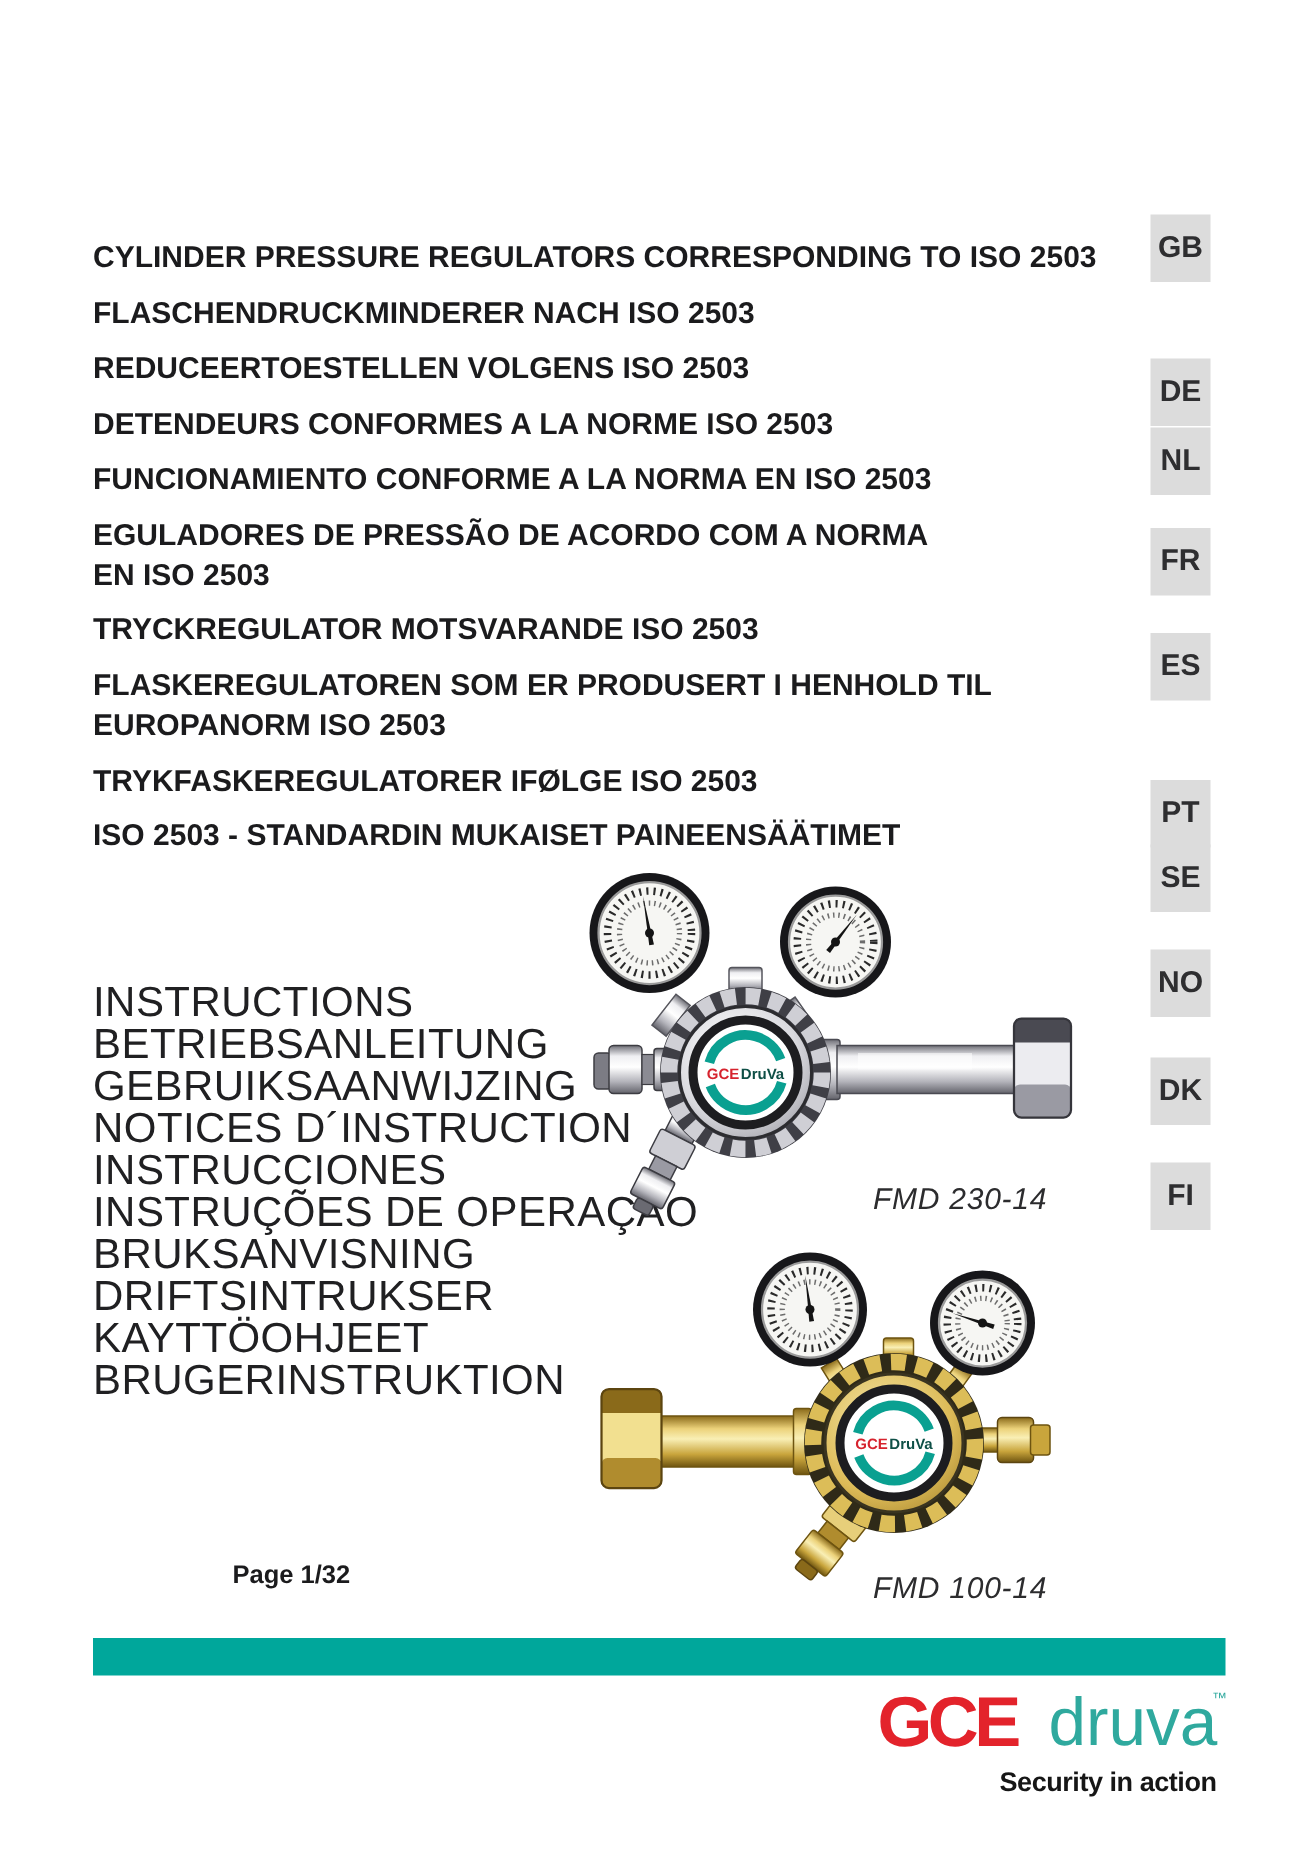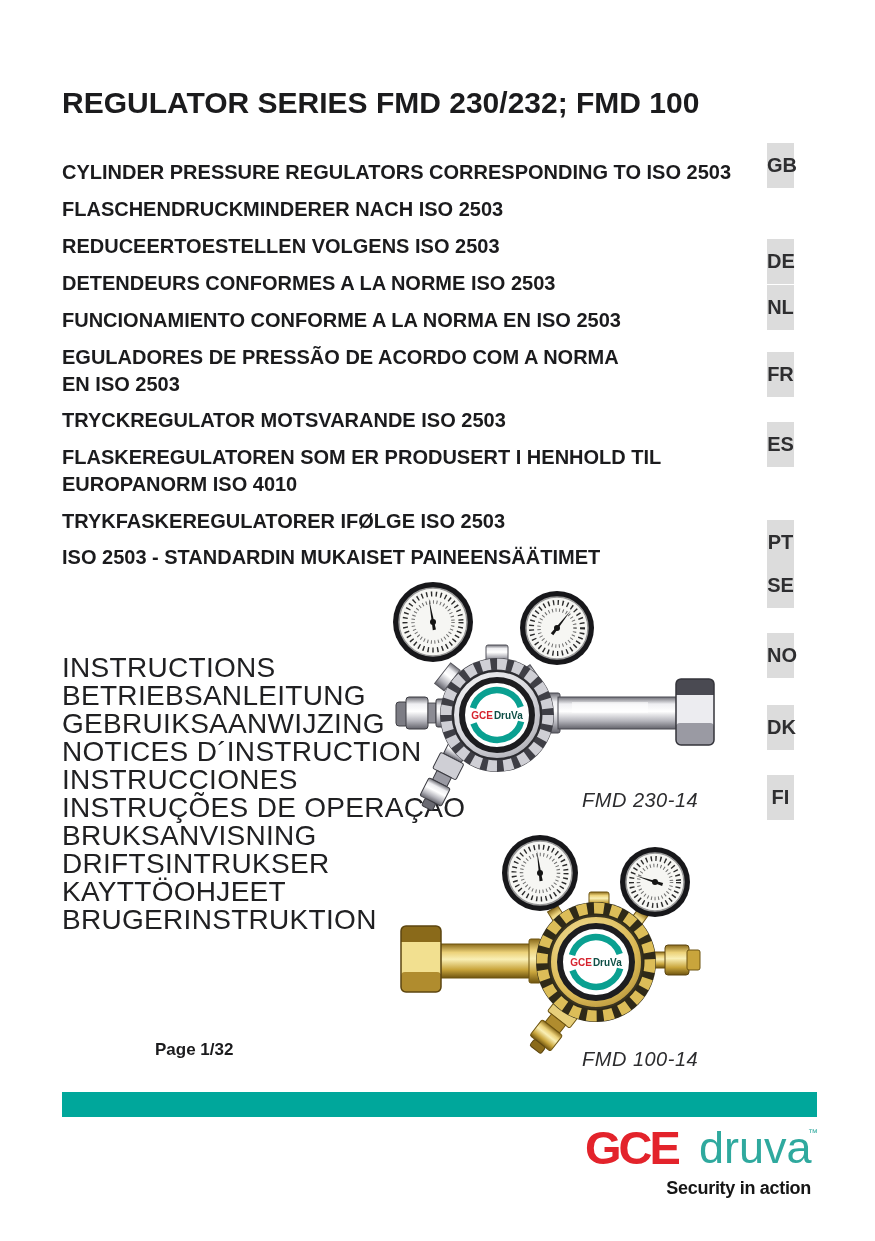--- a/index.html
+++ b/index.html
@@ -30,21 +30,21 @@
     color: #1b1b1d;
     white-space: pre-line;
   }
   .s0 { top: 159px; } .s1 { top: 196px; } .s2 { top: 233px; }
   .s3 { top: 270px; } .s4 { top: 307px; } .s5 { top: 344px; }
   .s6 { top: 407px; } .s7 { top: 444px; } .s8 { top: 508px; }
   .s9 { top: 544px; }
   .badge {
     position: absolute;
     left: 767px;
-    width: 27px; height: 45px;
+    width: 40px; height: 45px;
     background: #dcdcdc;
     color: #2e2e30;
     font-size: 20px;
     font-weight: bold;
     text-align: center;
     line-height: 45px;
   }
   .b0 { top: 143px; } .b1 { top: 215px; margin-top: 24px; } .b2 { top: 285px; }
   .b3 { top: 352px; } .b4 { top: 422px; } .b5 { top: 520px; }
   .b6 { top: 563px; } .b7 { top: 633px; } .b8 { top: 705px; }
@@ -116,32 +116,31 @@
     font-weight: bold;
     letter-spacing: -0.3px;
     color: #161616;
   }
 </style>
 </head>
 <body>
 
 <div class="page">
 
-  <div class="page-title">REGULATOR SERIES FMD 230/232; FMD 100</div>
 
   <div class="subtitle s0">CYLINDER PRESSURE REGULATORS CORRESPONDING TO ISO 2503</div>
   <div class="subtitle s1">FLASCHENDRUCKMINDERER NACH ISO 2503</div>
   <div class="subtitle s2">REDUCEERTOESTELLEN VOLGENS ISO 2503</div>
   <div class="subtitle s3">DETENDEURS CONFORMES A LA NORME ISO 2503</div>
   <div class="subtitle s4">FUNCIONAMIENTO CONFORME A LA NORMA EN ISO 2503</div>
   <div class="subtitle s5">EGULADORES DE PRESSÃO DE ACORDO COM A NORMA
 EN ISO 2503</div>
   <div class="subtitle s6">TRYCKREGULATOR MOTSVARANDE ISO 2503</div>
   <div class="subtitle s7">FLASKEREGULATOREN SOM ER PRODUSERT I HENHOLD TIL
-EUROPANORM ISO 4010</div>
+EUROPANORM ISO 2503</div>
   <div class="subtitle s8">TRYKFASKEREGULATORER IFØLGE ISO 2503</div>
   <div class="subtitle s9">ISO 2503 - STANDARDIN MUKAISET PAINEENSÄÄTIMET</div>
 
   <div class="badge b0">GB</div>
   <div class="badge b1">DE</div>
   <div class="badge b2">NL</div>
   <div class="badge b3">FR</div>
   <div class="badge b4">ES</div>
   <div class="badge b5">PT</div>
   <div class="badge b6">SE</div>

